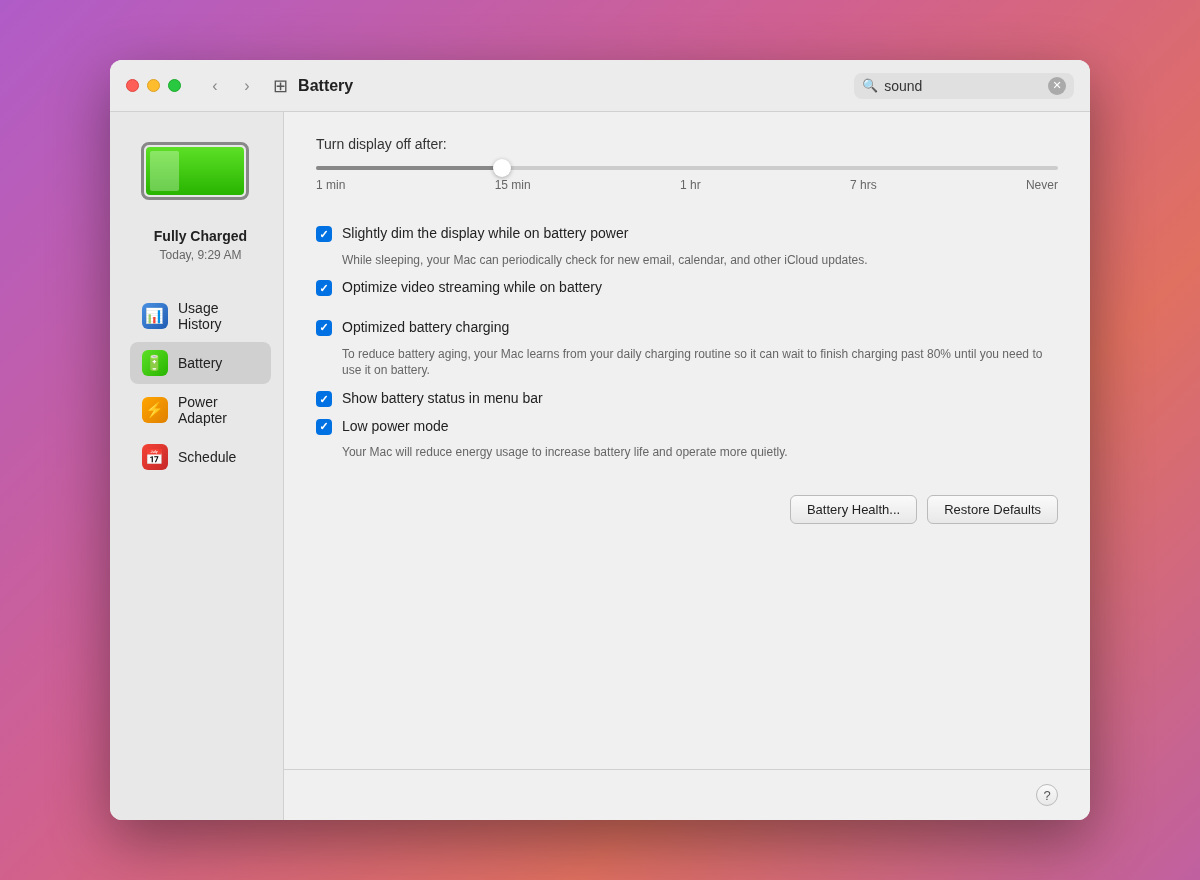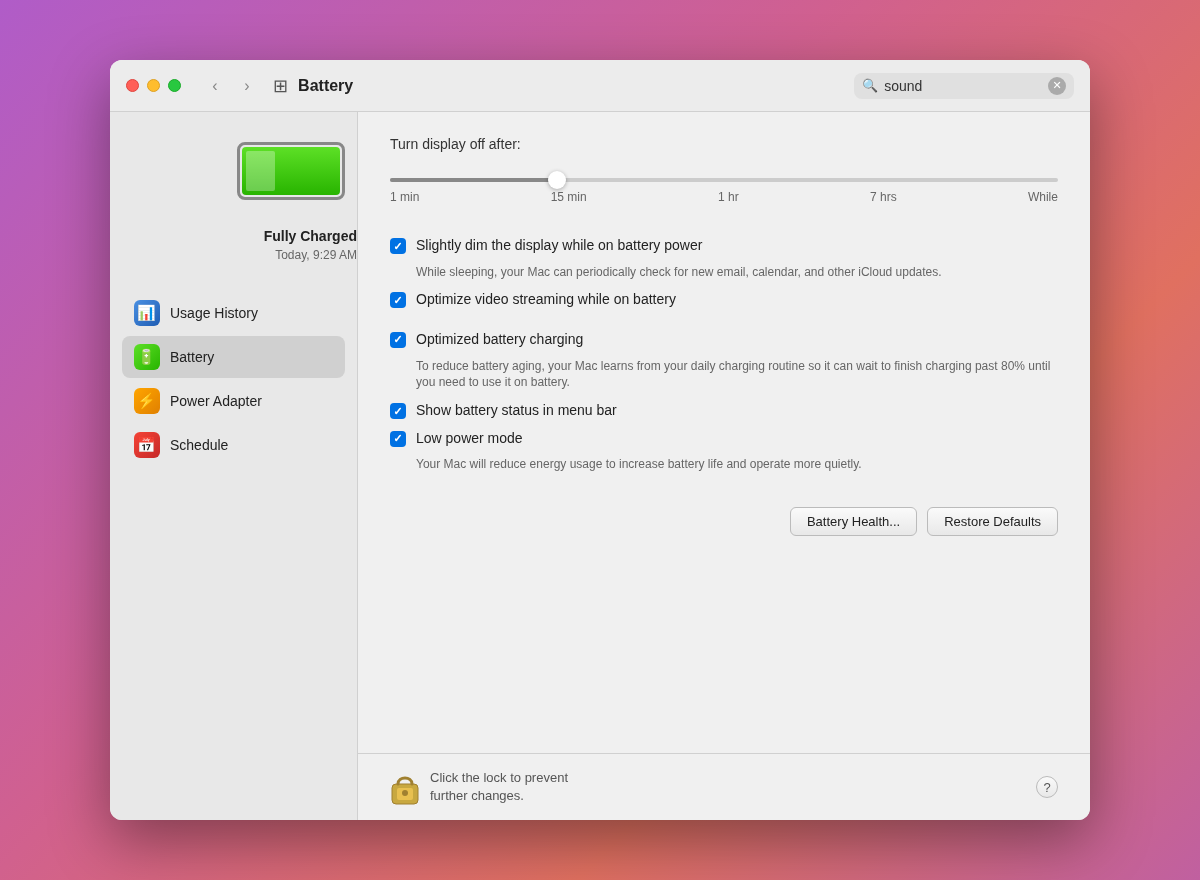--- a/index.html
+++ b/index.html
@@ -129,28 +129,29 @@
 
     
     .main-content {
       display: flex;
       flex: 1;
       overflow: hidden;
     }
 
     
     .sidebar {
-      width: 248px;
+      width: 174px;
       background: #e8e8e8;
       border-right: 1px solid #d0d0d0;
       display: flex;
       flex-direction: column;
-      align-items: flex-end;
+      align-items: center;
       padding-top: 30px;
       flex-shrink: 0;
+      padding-left: 8px;
     }
 
     .battery-icon-container {
       width: 120px;
       height: 70px;
       margin-bottom: 16px;
       position: relative;
     }
 
     
@@ -251,21 +252,21 @@
     
     .detail-panel {
       flex: 1;
       padding: 24px 32px;
       overflow-y: auto;
     }
 
     .setting-section-title {
       font-size: 14px;
       color: #333;
-      margin-bottom: 26px;
+      margin-bottom: 14px;
       font-weight: 400;
     }
 
     
     .slider-container {
       margin-bottom: 20px;
     }
 
     .slider-track {
       width: 100%;
@@ -483,21 +484,21 @@
         <div class="slider-container">
           <div class="slider-track">
             <div class="slider-track-fill"></div>
             <div class="slider-thumb"></div>
           </div>
           <div class="slider-labels">
             <span>1 min</span>
             <span>15 min</span>
             <span>1 hr</span>
             <span>7 hrs</span>
-            <span>While</span>
+            <span>Never</span>
           </div>
         </div>
 
         <div class="divider-space"></div>
 
         <div class="checkbox-row">
           <div class="checkbox checked">
             <span class="checkbox-check">✓</span>
           </div>
           <span class="checkbox-text">Slightly dim the display while on battery power</span>
@@ -541,28 +542,18 @@
         <div class="divider-space"></div>
 
         <div style="display:flex; justify-content:flex-end; gap:10px; margin-bottom:16px;">
           <button class="btn">Battery Health...</button>
           <button class="btn">Restore Defaults</button>
         </div>
 
       </div>
 
       <div class="bottom-bar">
-        <div class="lock-area">
-
-          <svg width="30" height="38" viewBox="0 0 30 38" fill="none" xmlns="http://www.w3.org/2000/svg" style="cursor:pointer;">
-            <rect x="2" y="16" width="26" height="20" rx="4" fill="#c8a840" stroke="#a08030" stroke-width="1"></rect>
-            <rect x="7" y="20" width="16" height="12" rx="2" fill="#e8c050"></rect>
-            <path d="M8 16 C8 8, 22 8, 22 16" stroke="#a08030" stroke-width="3" fill="none" stroke-linecap="round"></path>
-            <circle cx="15" cy="25" r="3" fill="#a08030"></circle>
-          </svg>
-          <span class="lock-text">Click the lock to prevent<br>further changes.</span>
-        </div>
         <div class="help-btn">?</div>
       </div>
     </div>
 
   </div>
 </div>
 
 </body></html>

